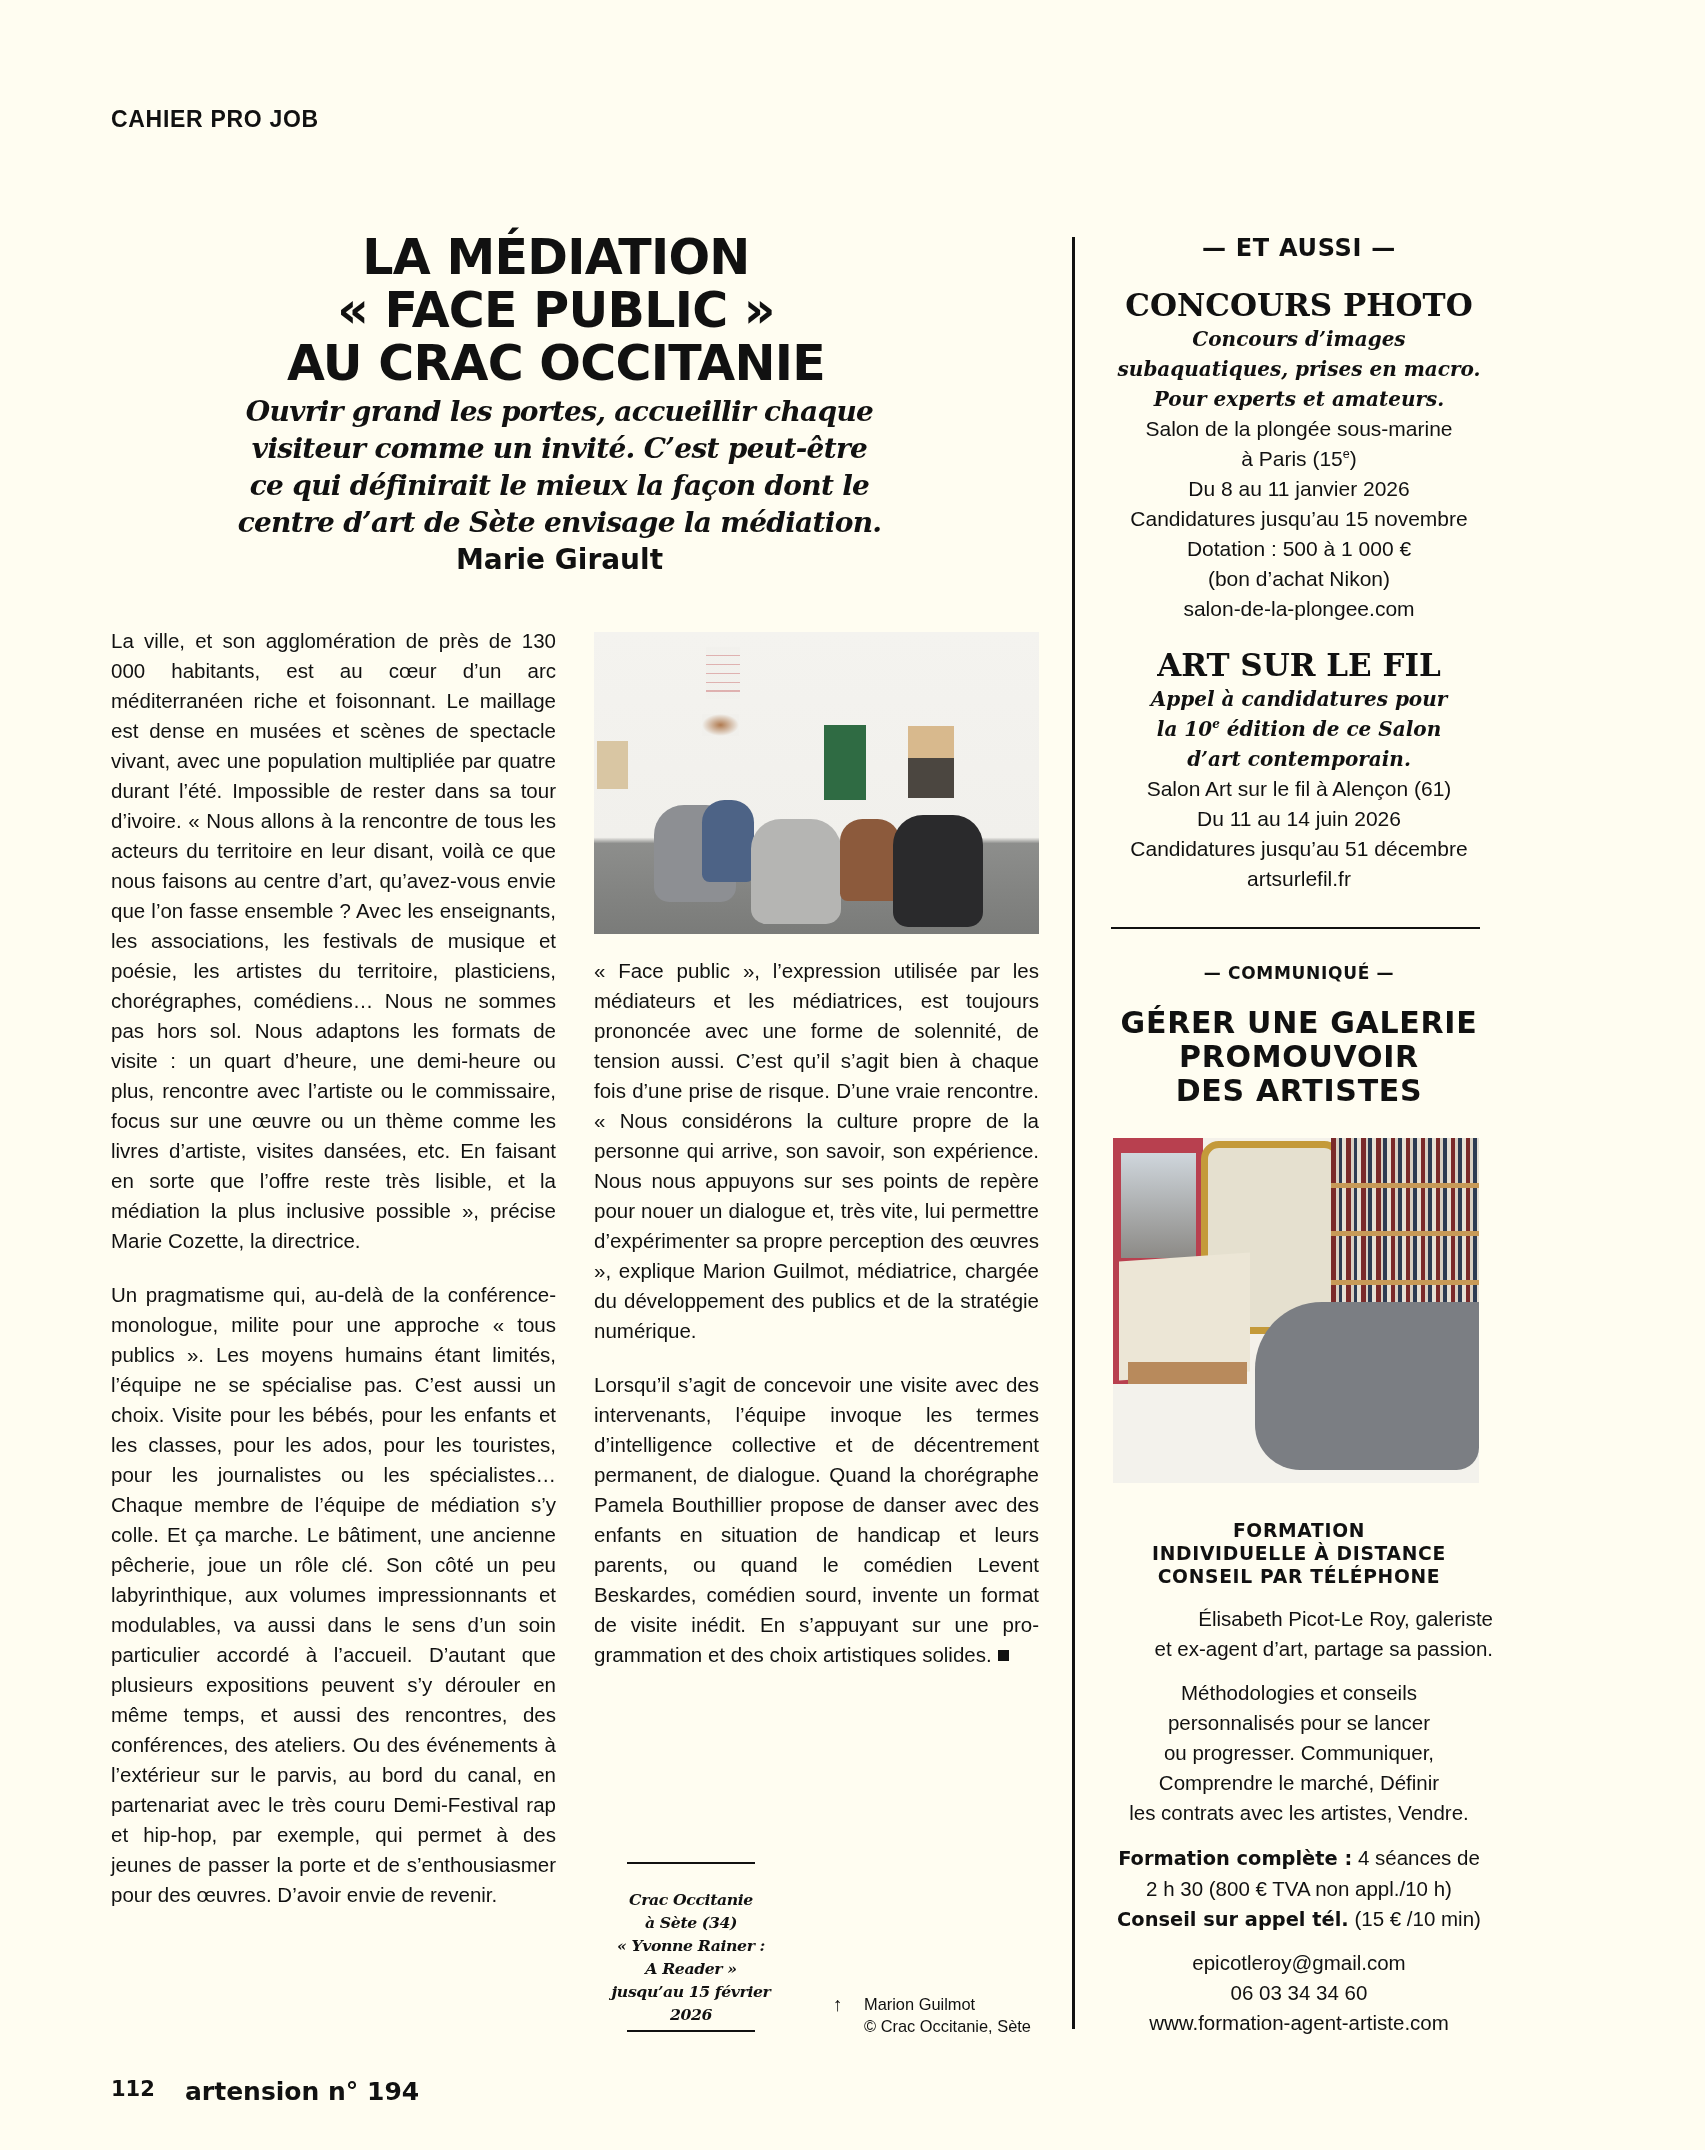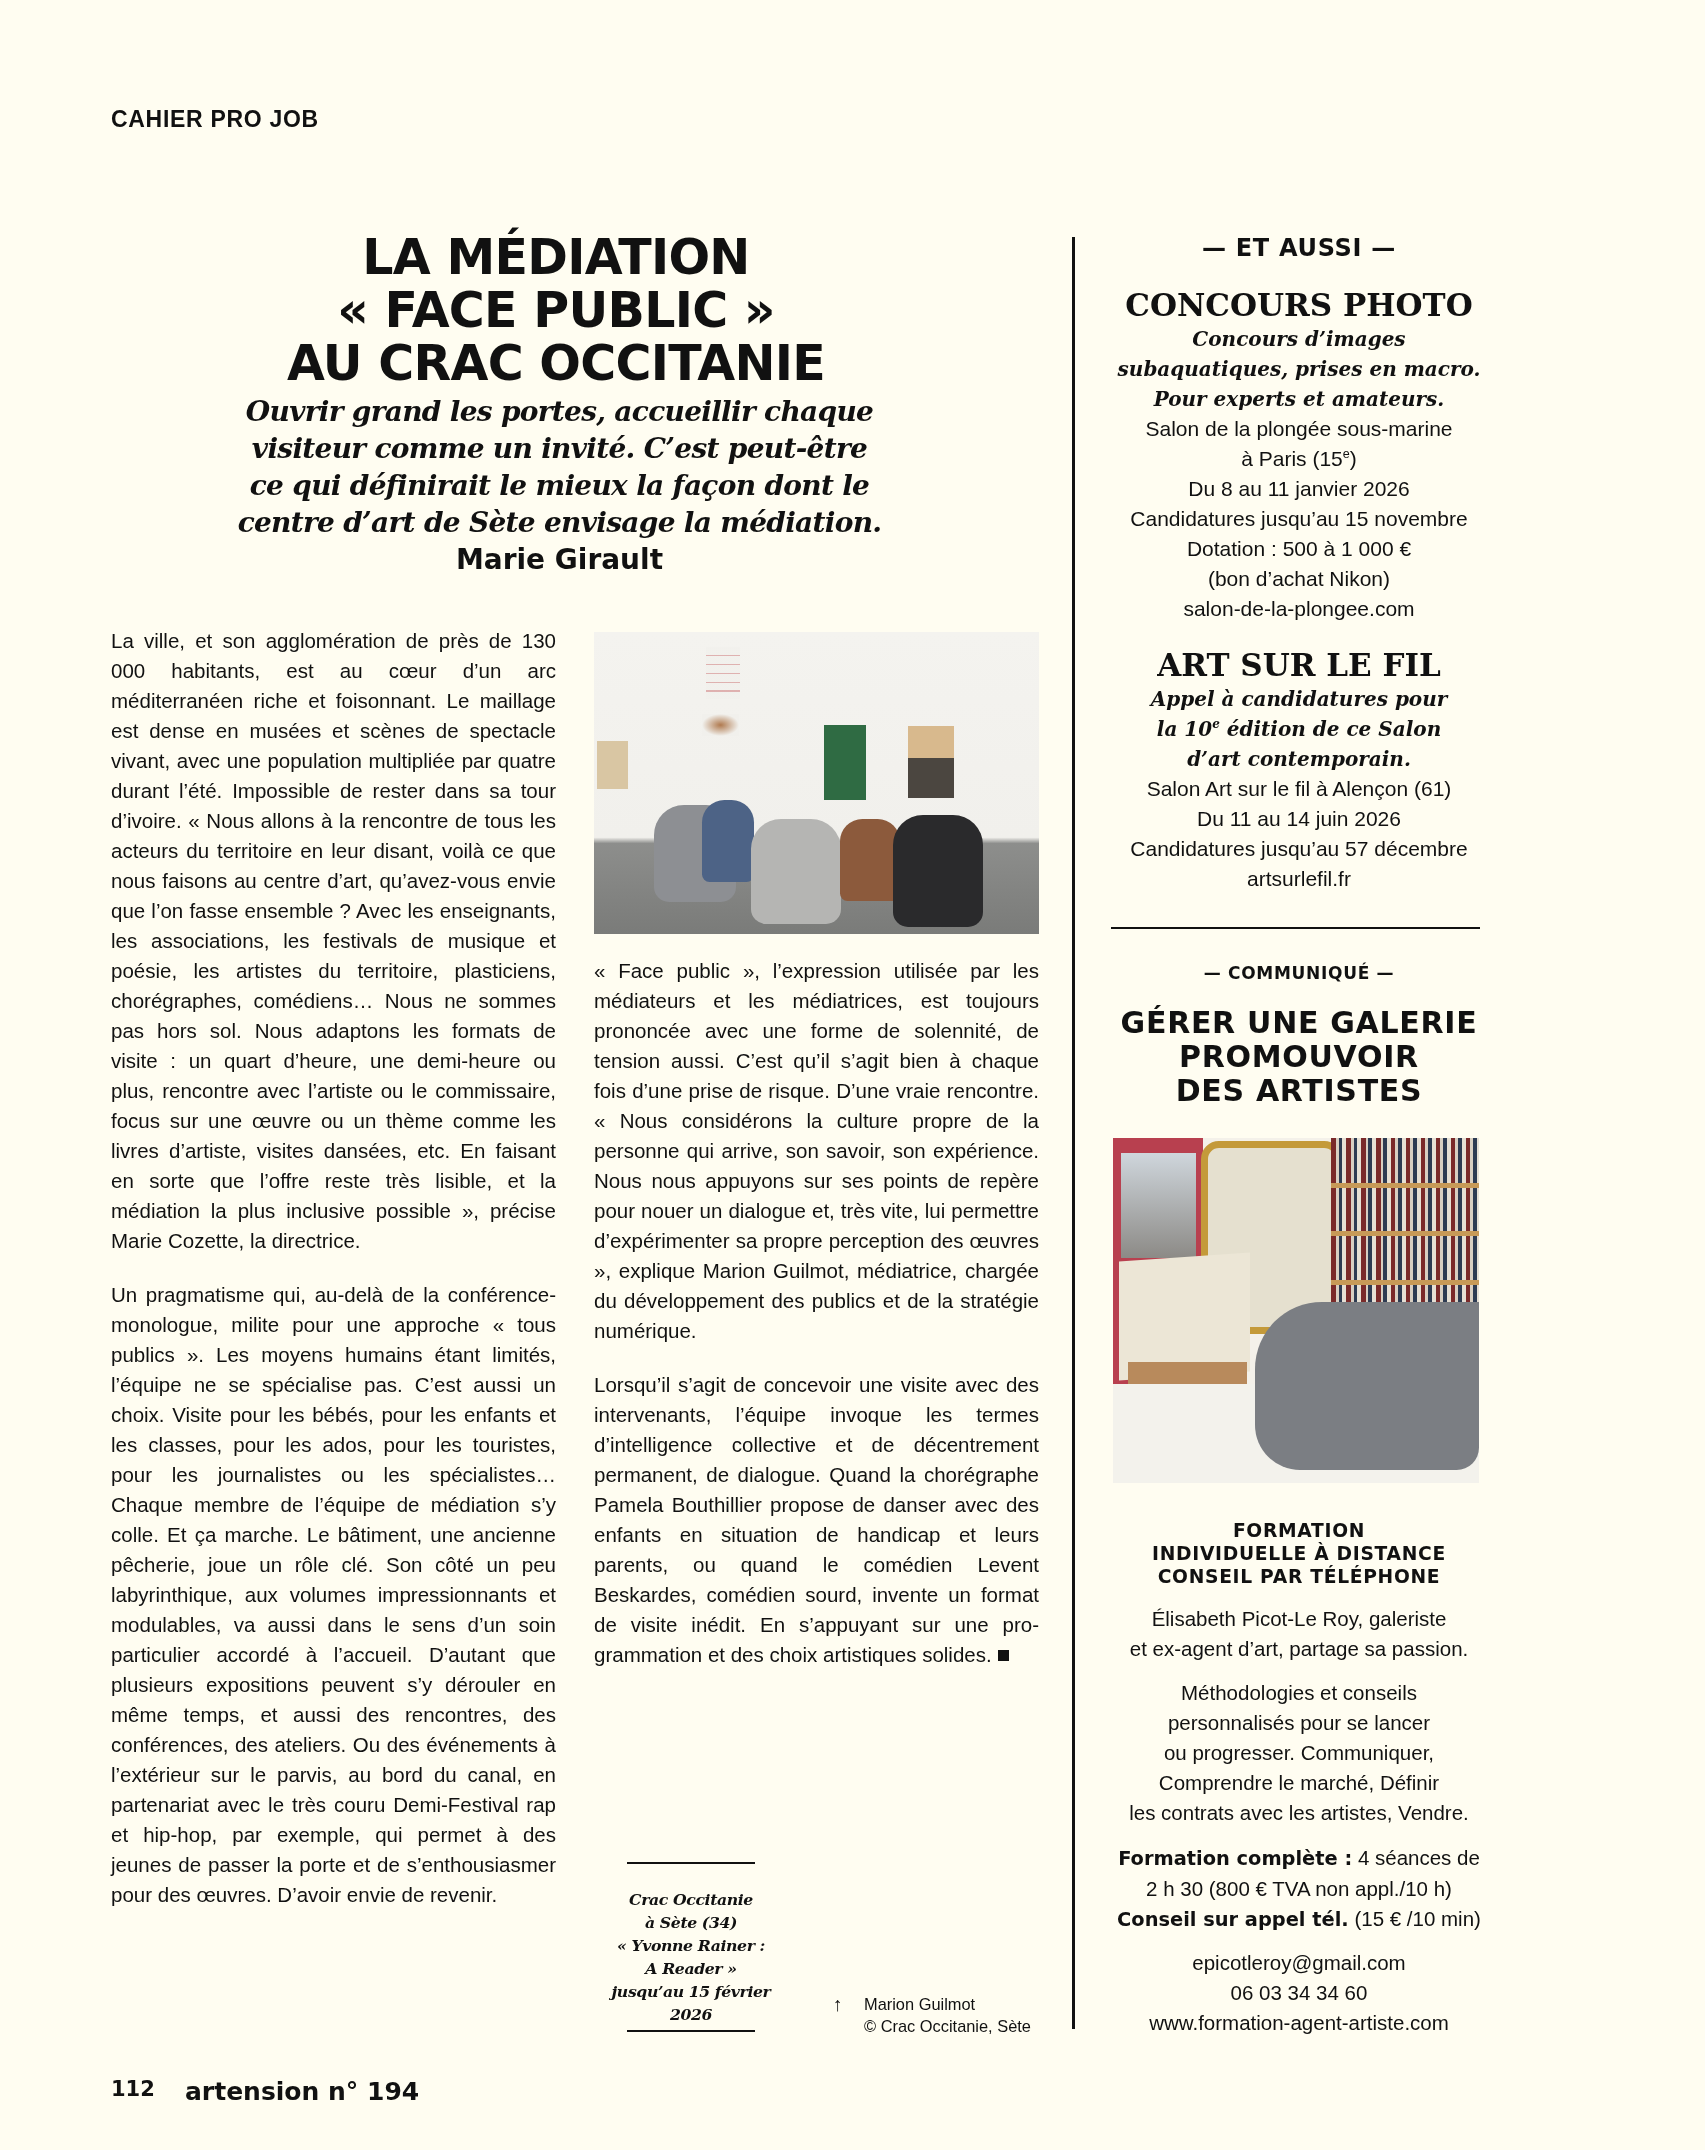--- a/index.html
+++ b/index.html
@@ -177,21 +177,21 @@
   <div class="side-line">salon-de-la-plongee.com</div>
 </div>
 
 <div class="abs side" style="top:647px;">
   <div class="side-h">ART SUR LE FIL</div>
   <div class="side-sub">Appel à candidatures pour</div>
   <div class="side-sub"><span>la 10</span><sup>e</sup><span> édition de ce Salon</span></div>
   <div class="side-sub">d’art contemporain.</div>
   <div class="side-line">Salon Art sur le fil à Alençon (61)</div>
   <div class="side-line">Du 11 au 14 juin 2026</div>
-  <div class="side-line">Candidatures jusqu’au 57 décembre</div>
+  <div class="side-line">Candidatures jusqu’au 51 décembre</div>
   <div class="side-line">artsurlefil.fr</div>
 </div>
 
 <div class="abs hrule"></div>
 
 <div class="abs side comm-label" style="top:963px;">— COMMUNIQUÉ —</div>
 <div class="abs side comm-title" style="top:1006px;">
   <div>GÉRER UNE GALERIE</div>
   <div>PROMOUVOIR</div>
   <div>DES ARTISTES</div>
@@ -210,21 +210,21 @@
   <div style="left:15px;top:224px;width:119px;height:22.4px;background:#b88a5c;"></div>
   <div style="left:142px;top:164px;width:224px;height:168px;border-radius:67px 0 22.4px 45px;background:#7b7e83;"></div>
 </div>
 
 <div class="abs side form-title" style="top:1519px;">
   <div>FORMATION</div>
   <div>INDIVIDUELLE À DISTANCE</div>
   <div>CONSEIL PAR TÉLÉPHONE</div>
 </div>
 
-<div class="abs side side-par" style="top:1604px;">
+<div class="abs side side-par" style="top:1604px;text-align:right;">
   <div>Élisabeth Picot-Le Roy, galeriste</div>
   <div>et ex-agent d’art, partage sa passion.</div>
 </div>
 
 <div class="abs side side-par" style="top:1678px;">
   <div>Méthodologies et conseils</div>
   <div>personnalisés pour se lancer</div>
   <div>ou progresser. Communiquer,</div>
   <div>Comprendre le marché, Définir</div>
   <div>les contrats avec les artistes, Vendre.</div>

